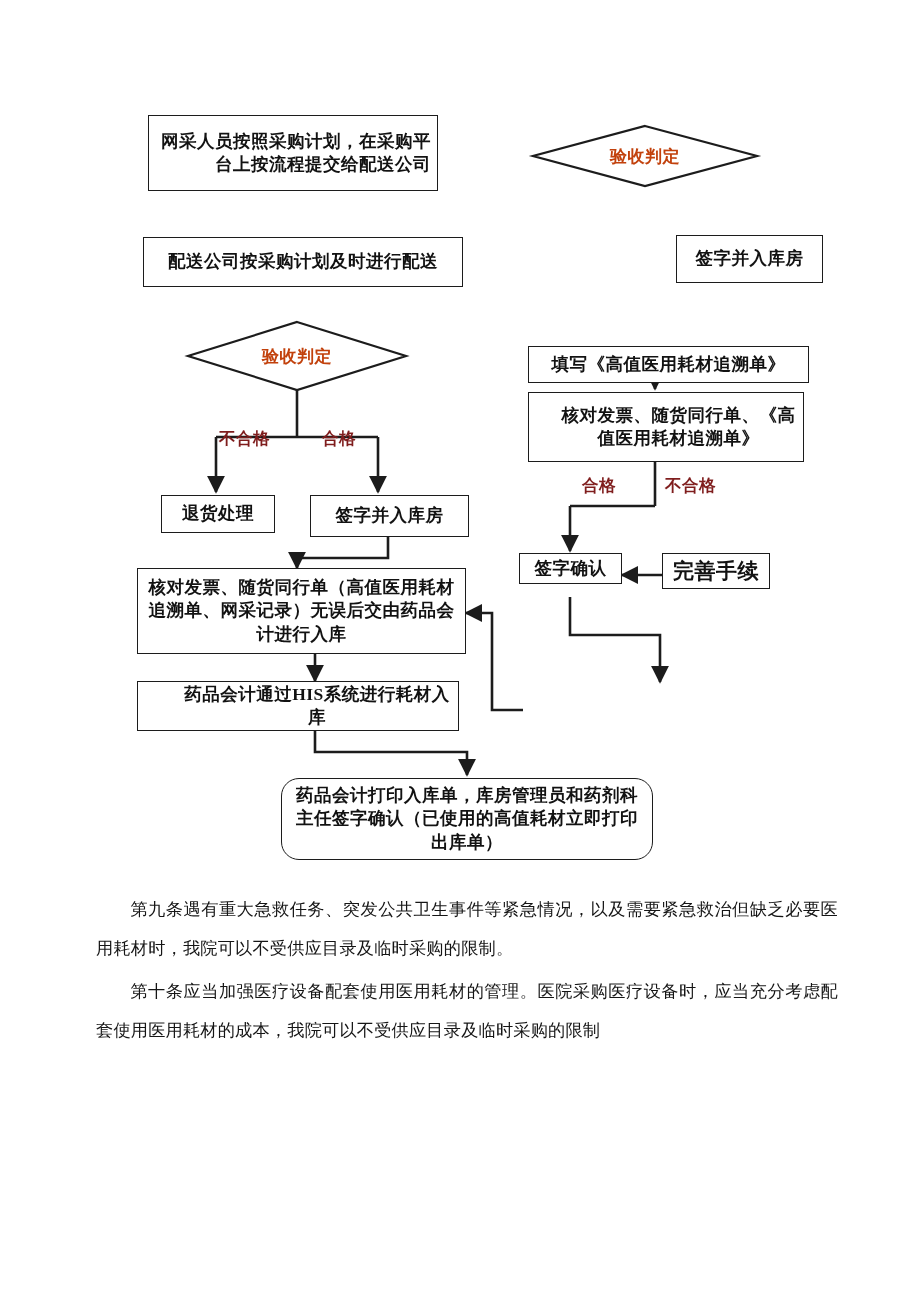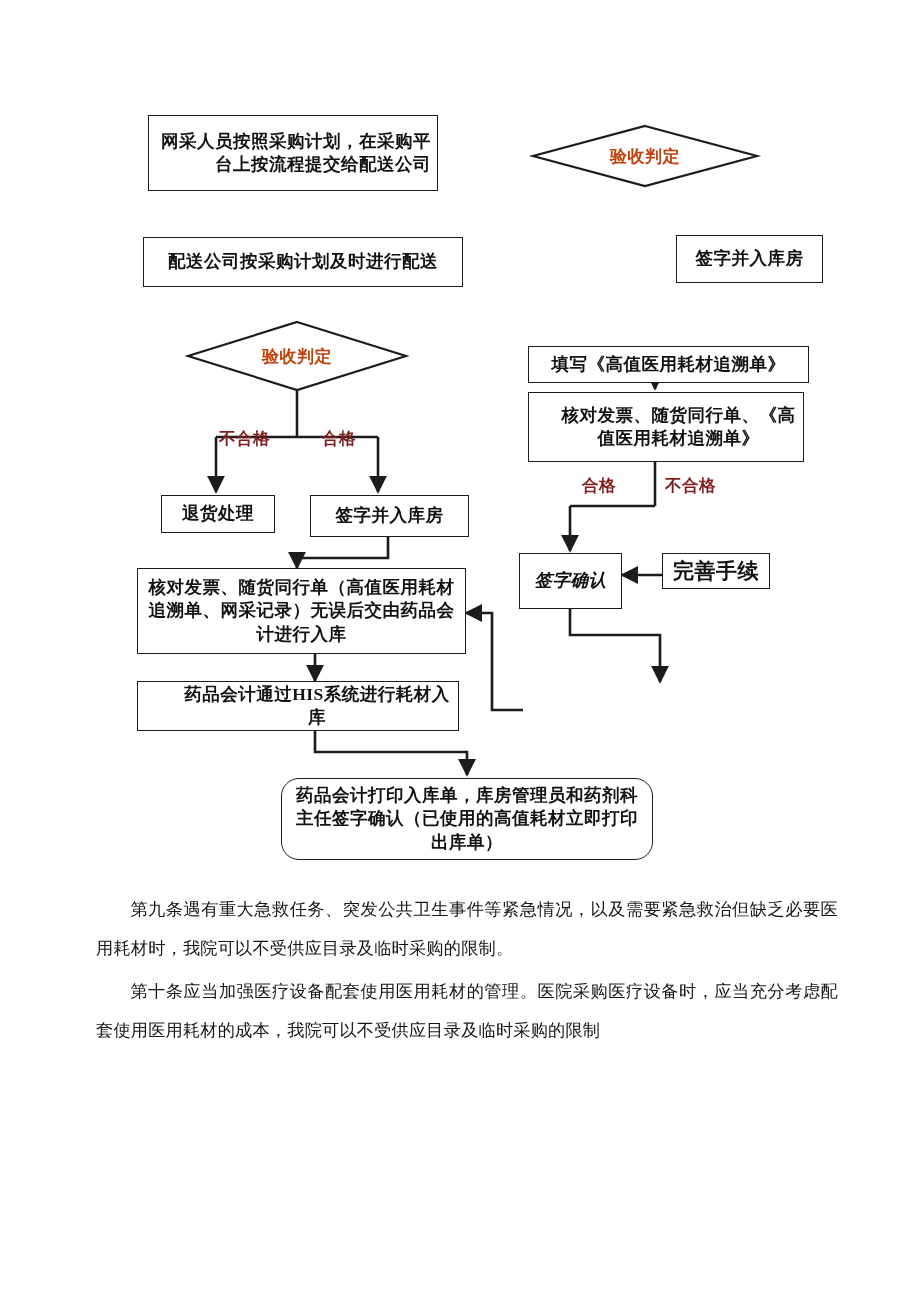--- a/index.html
+++ b/index.html
@@ -201,21 +201,21 @@
     <span>核对发票、随货同行单、《高值医用耗材追溯单》</span>
   </div>
 
   <div class="edge-label" style="left:582px; top:475px; font-size:16.5px;">
     <span>合格</span>
   </div>
   <div class="edge-label" style="left:665px; top:475px; font-size:16.5px;">
     <span>不合格</span>
   </div>
 
-  <div class="node" style="left:519px; top:553px; width:103px; height:56px; font-size:17.5px;font-style:italic;">
+  <div class="node" style="left:519px; top:553px; width:103px; height:31px; font-size:17.5px;">
     <span>签字确认</span>
   </div>
 
   <div class="node" style="left:662px; top:553px; width:108px; height:36px; font-size:21px;">
     <span>完善手续</span>
   </div>
 
 </div>
 
 <div id="body-text">

